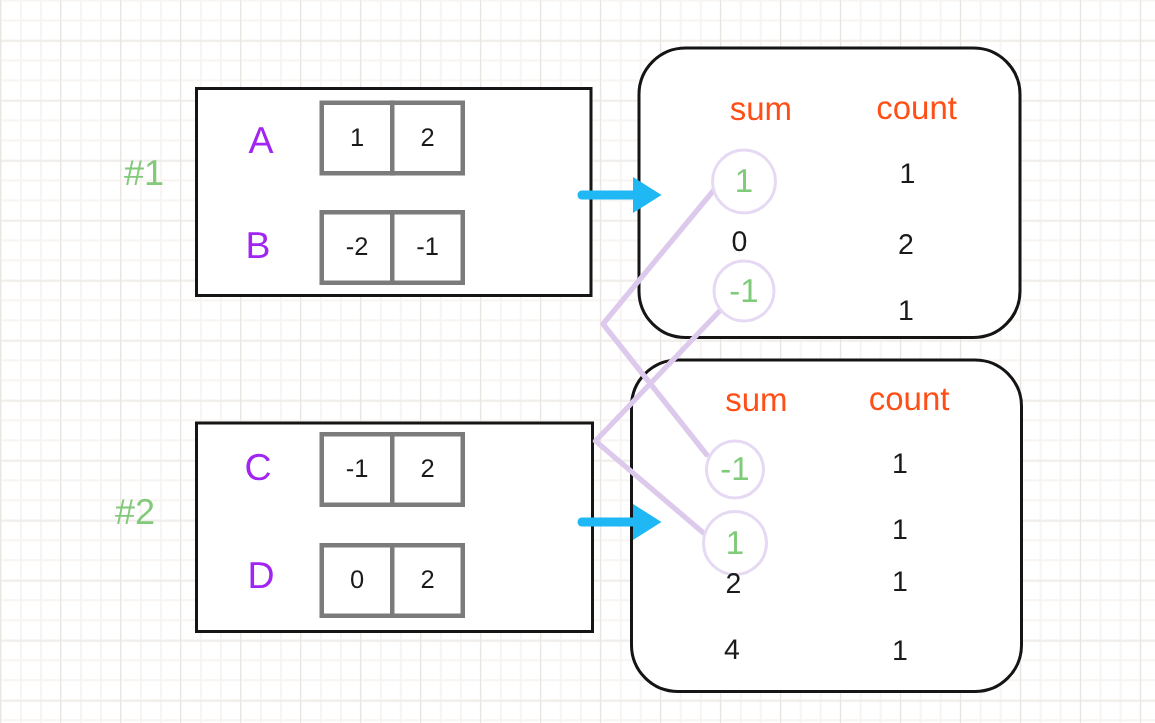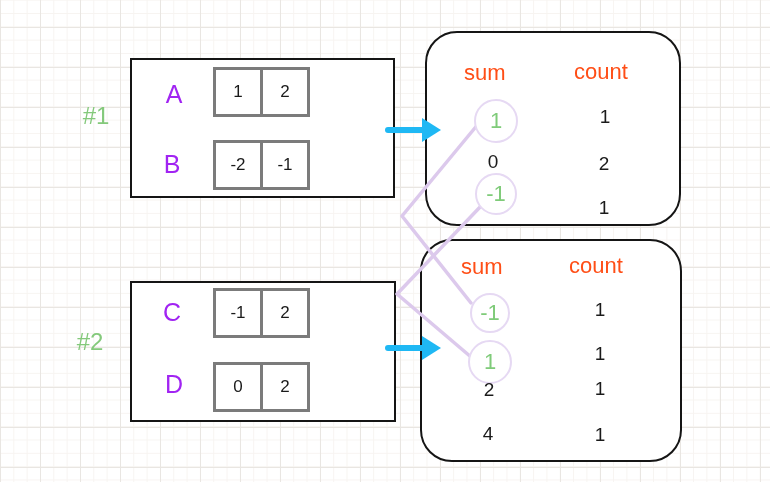--- a/index.html
+++ b/index.html
@@ -34,21 +34,21 @@
   }
   .cellrow{position:absolute;display:flex;z-index:6;}
   .cell{
     box-sizing:border-box;width:50px;height:50px;border:3px solid #7b7b7b;
     background:#fff;display:flex;align-items:center;justify-content:center;
     font-size:17px;color:#1a1a1a;
   }
   .cell + .cell{margin-left:-3px;}
   .hdr{
     position:absolute;z-index:6;color:#ff4e16;font-size:22px;line-height:26px;
-    width:64px;text-align:left;
+    width:64px;text-align:right;
   }
   .sumplain,.cnt{
     position:absolute;z-index:6;color:#1a1a1a;font-size:19px;line-height:20px;
     width:36px;text-align:center;
   }
   .ring{
     position:absolute;z-index:6;box-sizing:border-box;border-radius:50%;
     border:2px solid #e6d9f3;background:#fff;display:flex;align-items:center;
     justify-content:center;color:#7fcb79;font-size:22px;
   }

